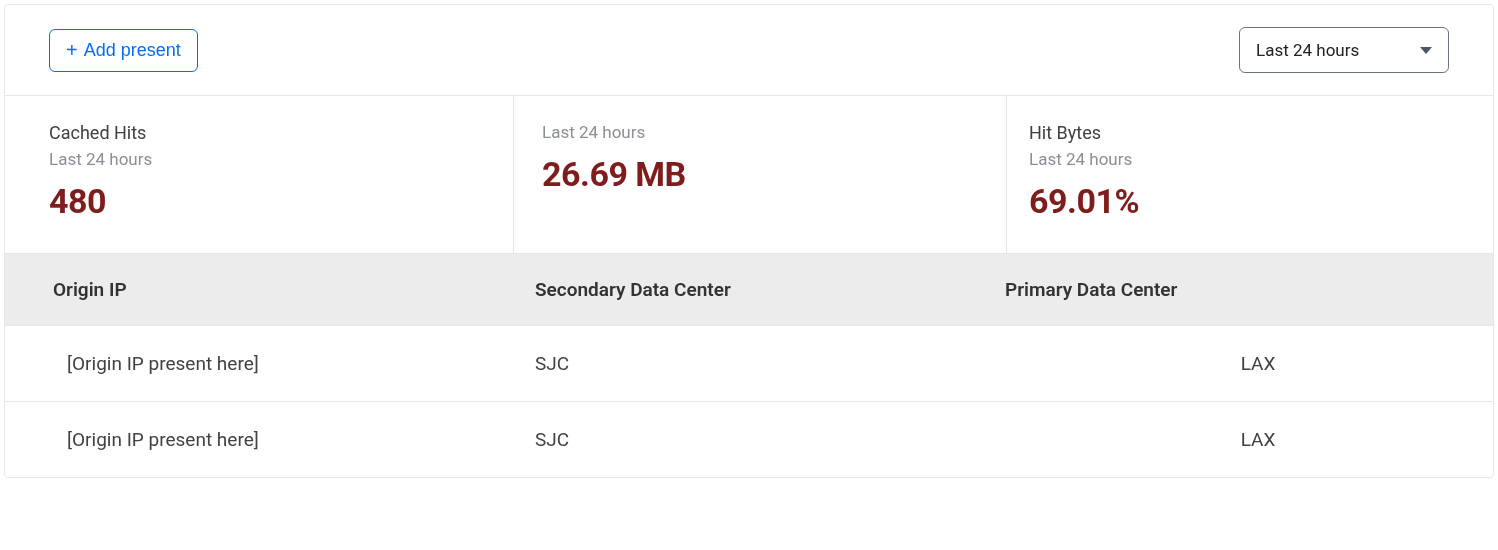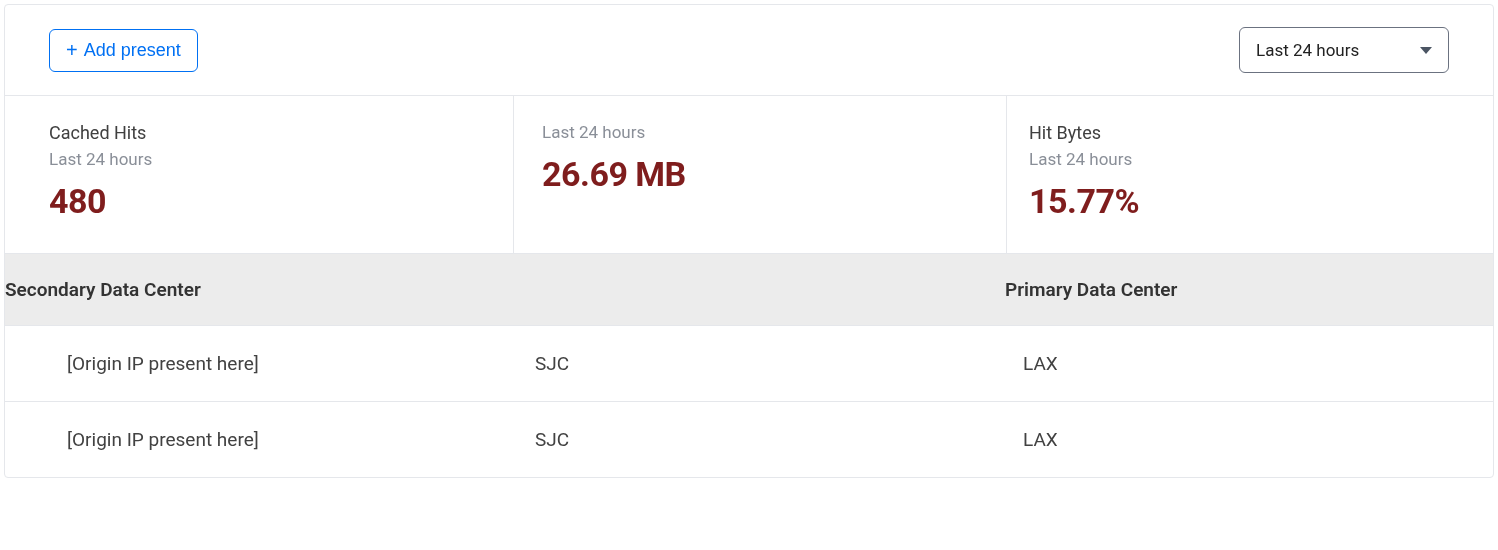--- a/index.html
+++ b/index.html
@@ -136,20 +136,21 @@
     }
     .cell-1 {
       width: 530px;
       padding-left: 62px;
     }
     .cell-2 {
       width: 488px;
     }
     .cell-3 {
       flex: 1;
+      text-align: center;
     }
   </style>
 </head>
 <body>
 
 <div class="panel">
 
   <div class="topbar">
     <button class="add-filter-btn">
       <span class="plus">+</span>
@@ -167,25 +168,26 @@
       <div class="stat-sub">Last 24 hours</div>
       <div class="stat-value">480</div>
     </div>
     <div class="stat-card middle">
       <div class="stat-sub">Last 24 hours</div>
       <div class="stat-value">26.69 MB</div>
     </div>
     <div class="stat-card right">
       <div class="stat-title">Hit Bytes</div>
       <div class="stat-sub">Last 24 hours</div>
-      <div class="stat-value">15.77%</div>
+      <div class="stat-value">69.01%</div>
     </div>
   </div>
 
   <div class="table-header">
+    <div class="col col-1">Origin IP</div>
     <div class="col col-3">Secondary Data Center</div>
     <div class="col col-2">Primary Data Center</div>
   </div>
 
   <div class="table-row">
     <div class="cell cell-1">[Origin IP present here]</div>
     <div class="cell cell-2">SJC</div>
     <div class="cell cell-3">LAX</div>
   </div>
 

